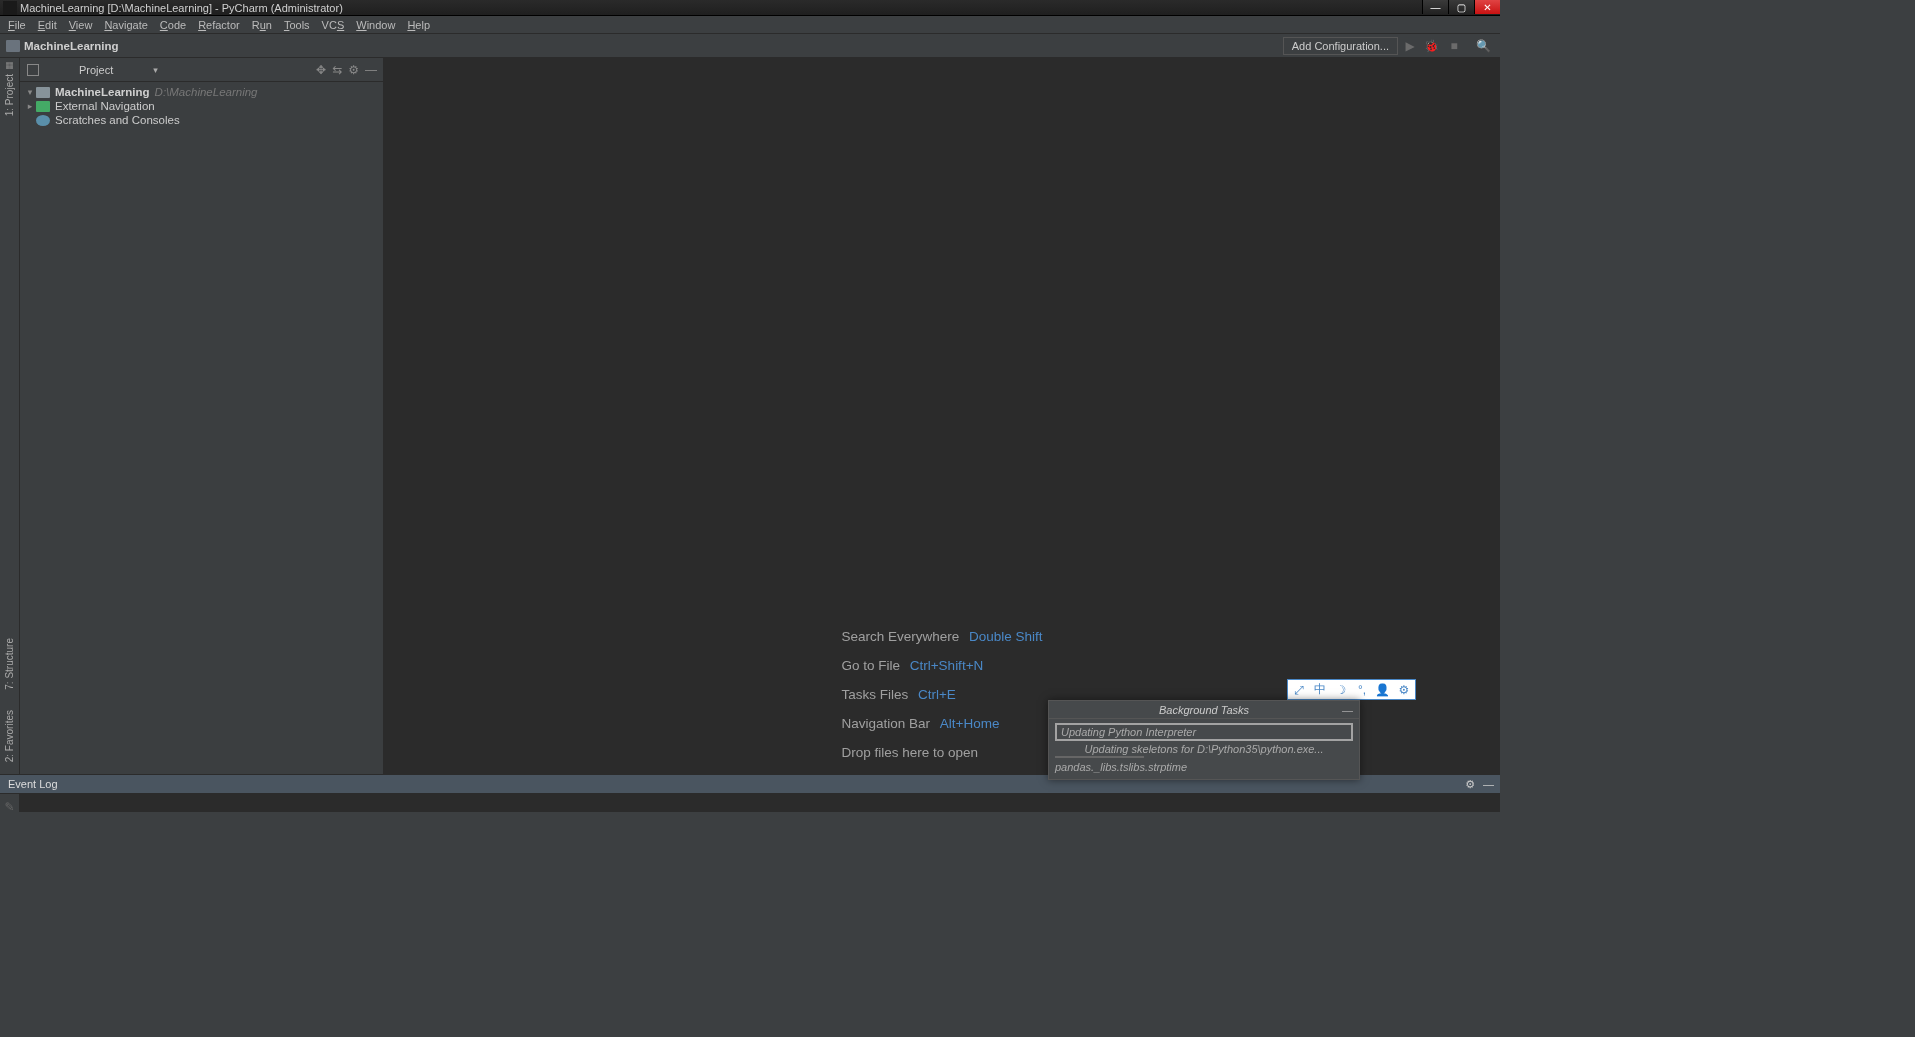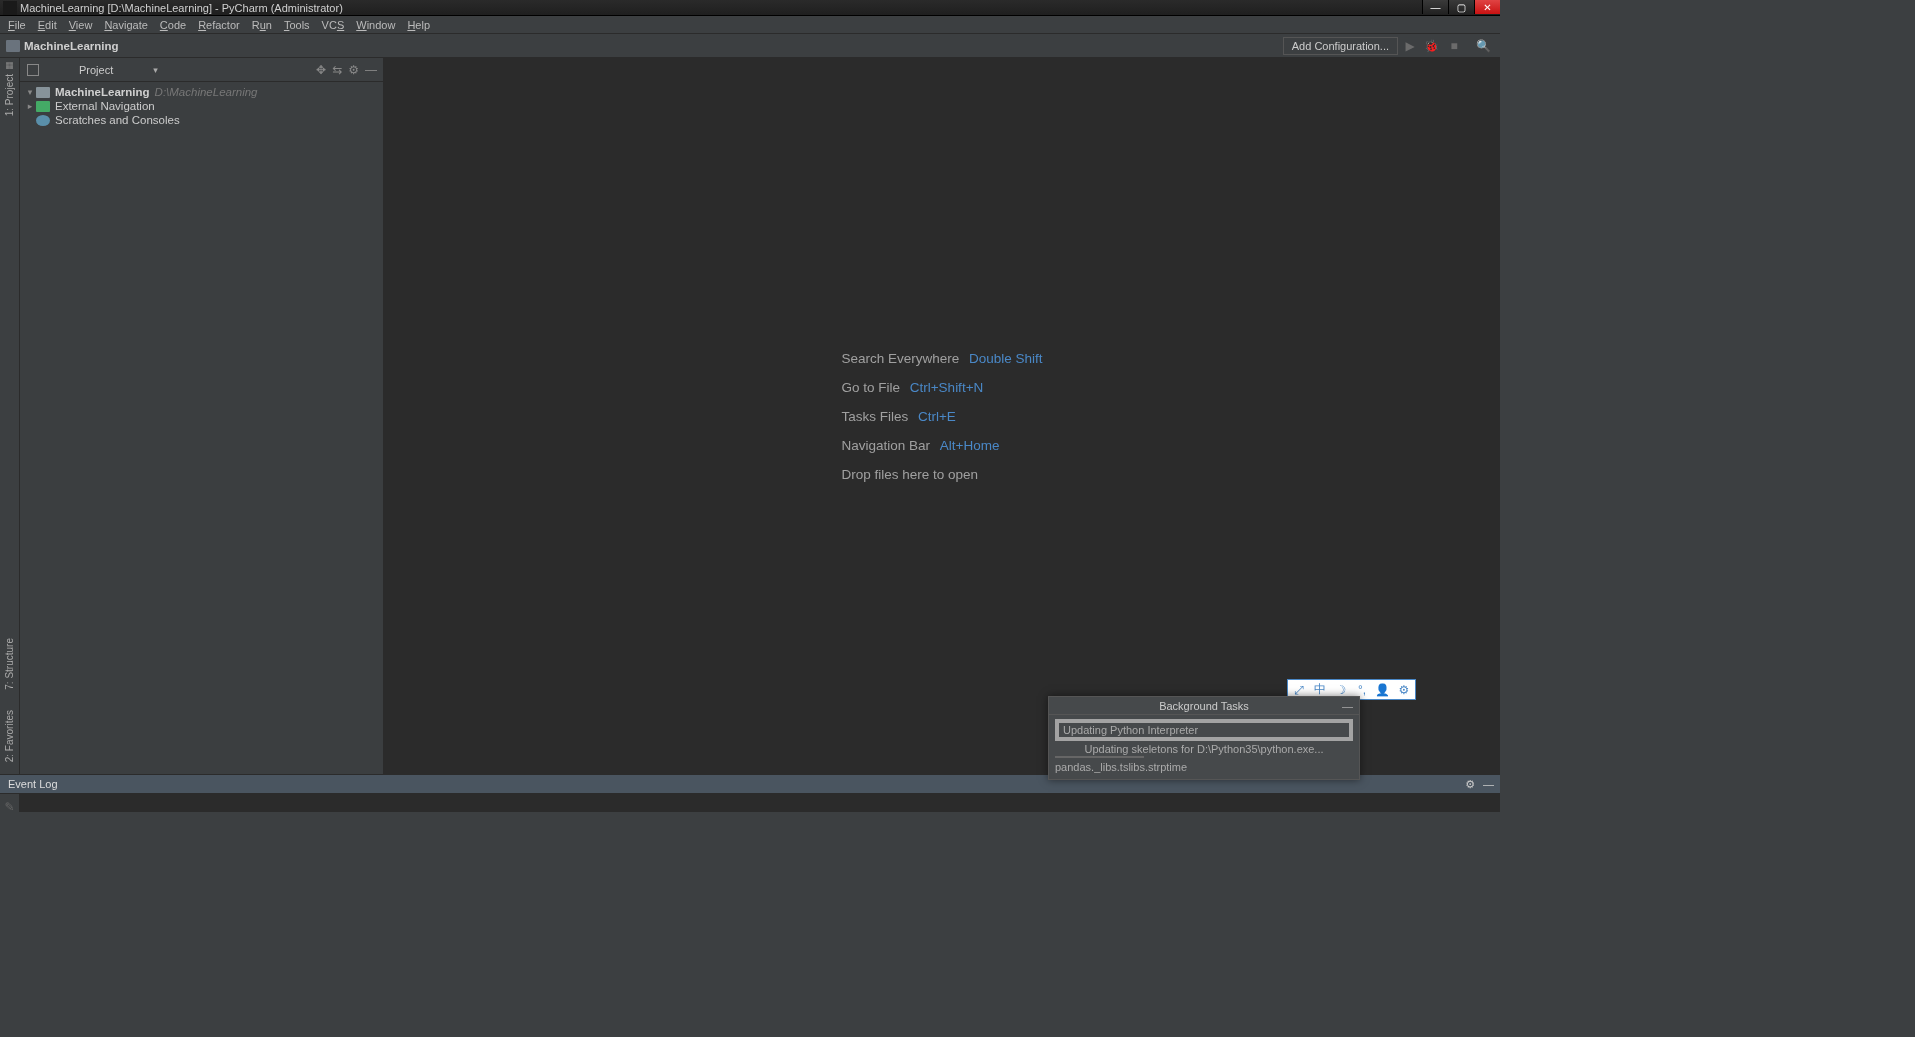--- a/index.html
+++ b/index.html
@@ -45,21 +45,21 @@
 .tree-row { display:flex; align-items:center; padding: 1px 4px; font-size: 11.5px; color:#ccc; }
 .tree-row .expand { width: 12px; text-align:center; color:#888; font-size:9px; }
 .tree-row .t-icon { width:14px; height:11px; margin-right:5px; }
 .t-folder { background:#87939a; border-radius:1px; }
 .t-lib { background:#4a6; border-radius:1px; }
 .t-scratch { background:#5a8faa; border-radius:50%; }
 .dim { color:#777; margin-left:5px;font-style:italic; }
 .bold { font-weight:bold; color:#d0d0d0; }
 
 
-.editor { flex:1; background:#2b2b2b; display:flex; align-items:center; justify-content:center; }
+.editor { flex:1; background:#2b2b2b; display:flex; align-items:flex-end; justify-content:center; }
 .hints { color:#999; font-size: 13.5px; }
 .hints .row { margin: 14px 0; }
 .hints .row .label { color:#a0a0a0; }
 .hints .row .shortcut { color:#4a88c7; margin-left: 6px; }
 
 
 .event-log-header { height: 20px; background: #4a5560; border-top:1px solid #2b2b2b; border-bottom:1px solid #2b2b2b; display:flex; align-items:center; padding:0 8px; color:#ddd; font-size:11px; position:relative; }
 .event-log-header .right-icons { position:absolute; right:6px; display:flex; gap:8px; color:#ccc; }
 .event-log-body { height: 178px; background:#2b2b2b; display:flex; position:relative; }
 .event-log-body .gutter { width:20px; background:#3c3f41; border-right:1px solid #2b2b2b; display:flex; flex-direction:column; align-items:center; gap:8px; padding-top:6px; color:#666; }
@@ -69,25 +69,25 @@
 .tool-window-bar .tw-item { display:flex; align-items:center; gap:4px; padding:0 8px; }
 .tool-window-bar .right-hl { position:absolute; right:0; bottom:0; border:2px solid #e04343; padding:1px 6px; display:flex; align-items:center; gap:4px; }
 .status-bar { height: 18px; background:#3c3f41; border-top:1px solid #2b2b2b; display:flex; align-items:center; padding:0 4px; font-size:11px; color:#888; }
 .status-bar .right { margin-left:auto; display:flex; gap:10px; align-items:center; }
 .process-link { color:#4a88c7; }
 
 
 .ime-bar { position:absolute; right:84px; bottom:112px; background:#fff; border:1px solid #4a88c7; display:flex; gap:3px; padding:1px 2px; }
 .ime-bar .ime-btn { width:18px; height:17px; display:flex; align-items:center; justify-content:center; color:#4a88c7; font-size:12px; }
 
-.bg-tasks { position:absolute; right:140px; bottom:32px; width:312px; background:#46494b; border:1px solid #555; box-shadow:0 0 8px rgba(0,0,0,.5); }
+.bg-tasks { position:absolute; right:140px; bottom:32px; width:312px; background:#46494b; border:1px solid #555; box-shadow:0 0 8px rgba(0,0,0,.5);font-style:italic; }
 .bg-tasks .bt-header { height:18px; display:flex; align-items:center; justify-content:center; font-size:11px; color:#ccc; position:relative; border-bottom:1px solid #555; }
 .bg-tasks .bt-header .min { position:absolute; right:6px; color:#aaa; }
 .bg-tasks .bt-body { padding:4px 6px 4px 6px; }
-.bg-tasks .task-row { font-size:11px; color:#aaa; padding:1px 0; border:4px solid #a3a3a3; margin-bottom:1px; padding-left:4px; }
+.bg-tasks .task-row { font-size:11px; color:#aaa; padding:1px 0; border:2px solid #a3a3a3; margin-bottom:1px; padding-left:4px; }
 .bg-tasks .progress { height:2px; background:#666; margin-top:1px; width:30%; }
 </style>
 </head>
 <body>
 
 <div class="titlebar">
   <div class="app-icon"></div>
   <span class="title">MachineLearning [D:\MachineLearning] - PyCharm (Administrator)</span>
   <div class="win-controls">
     <div class="win-btn">—</div>

